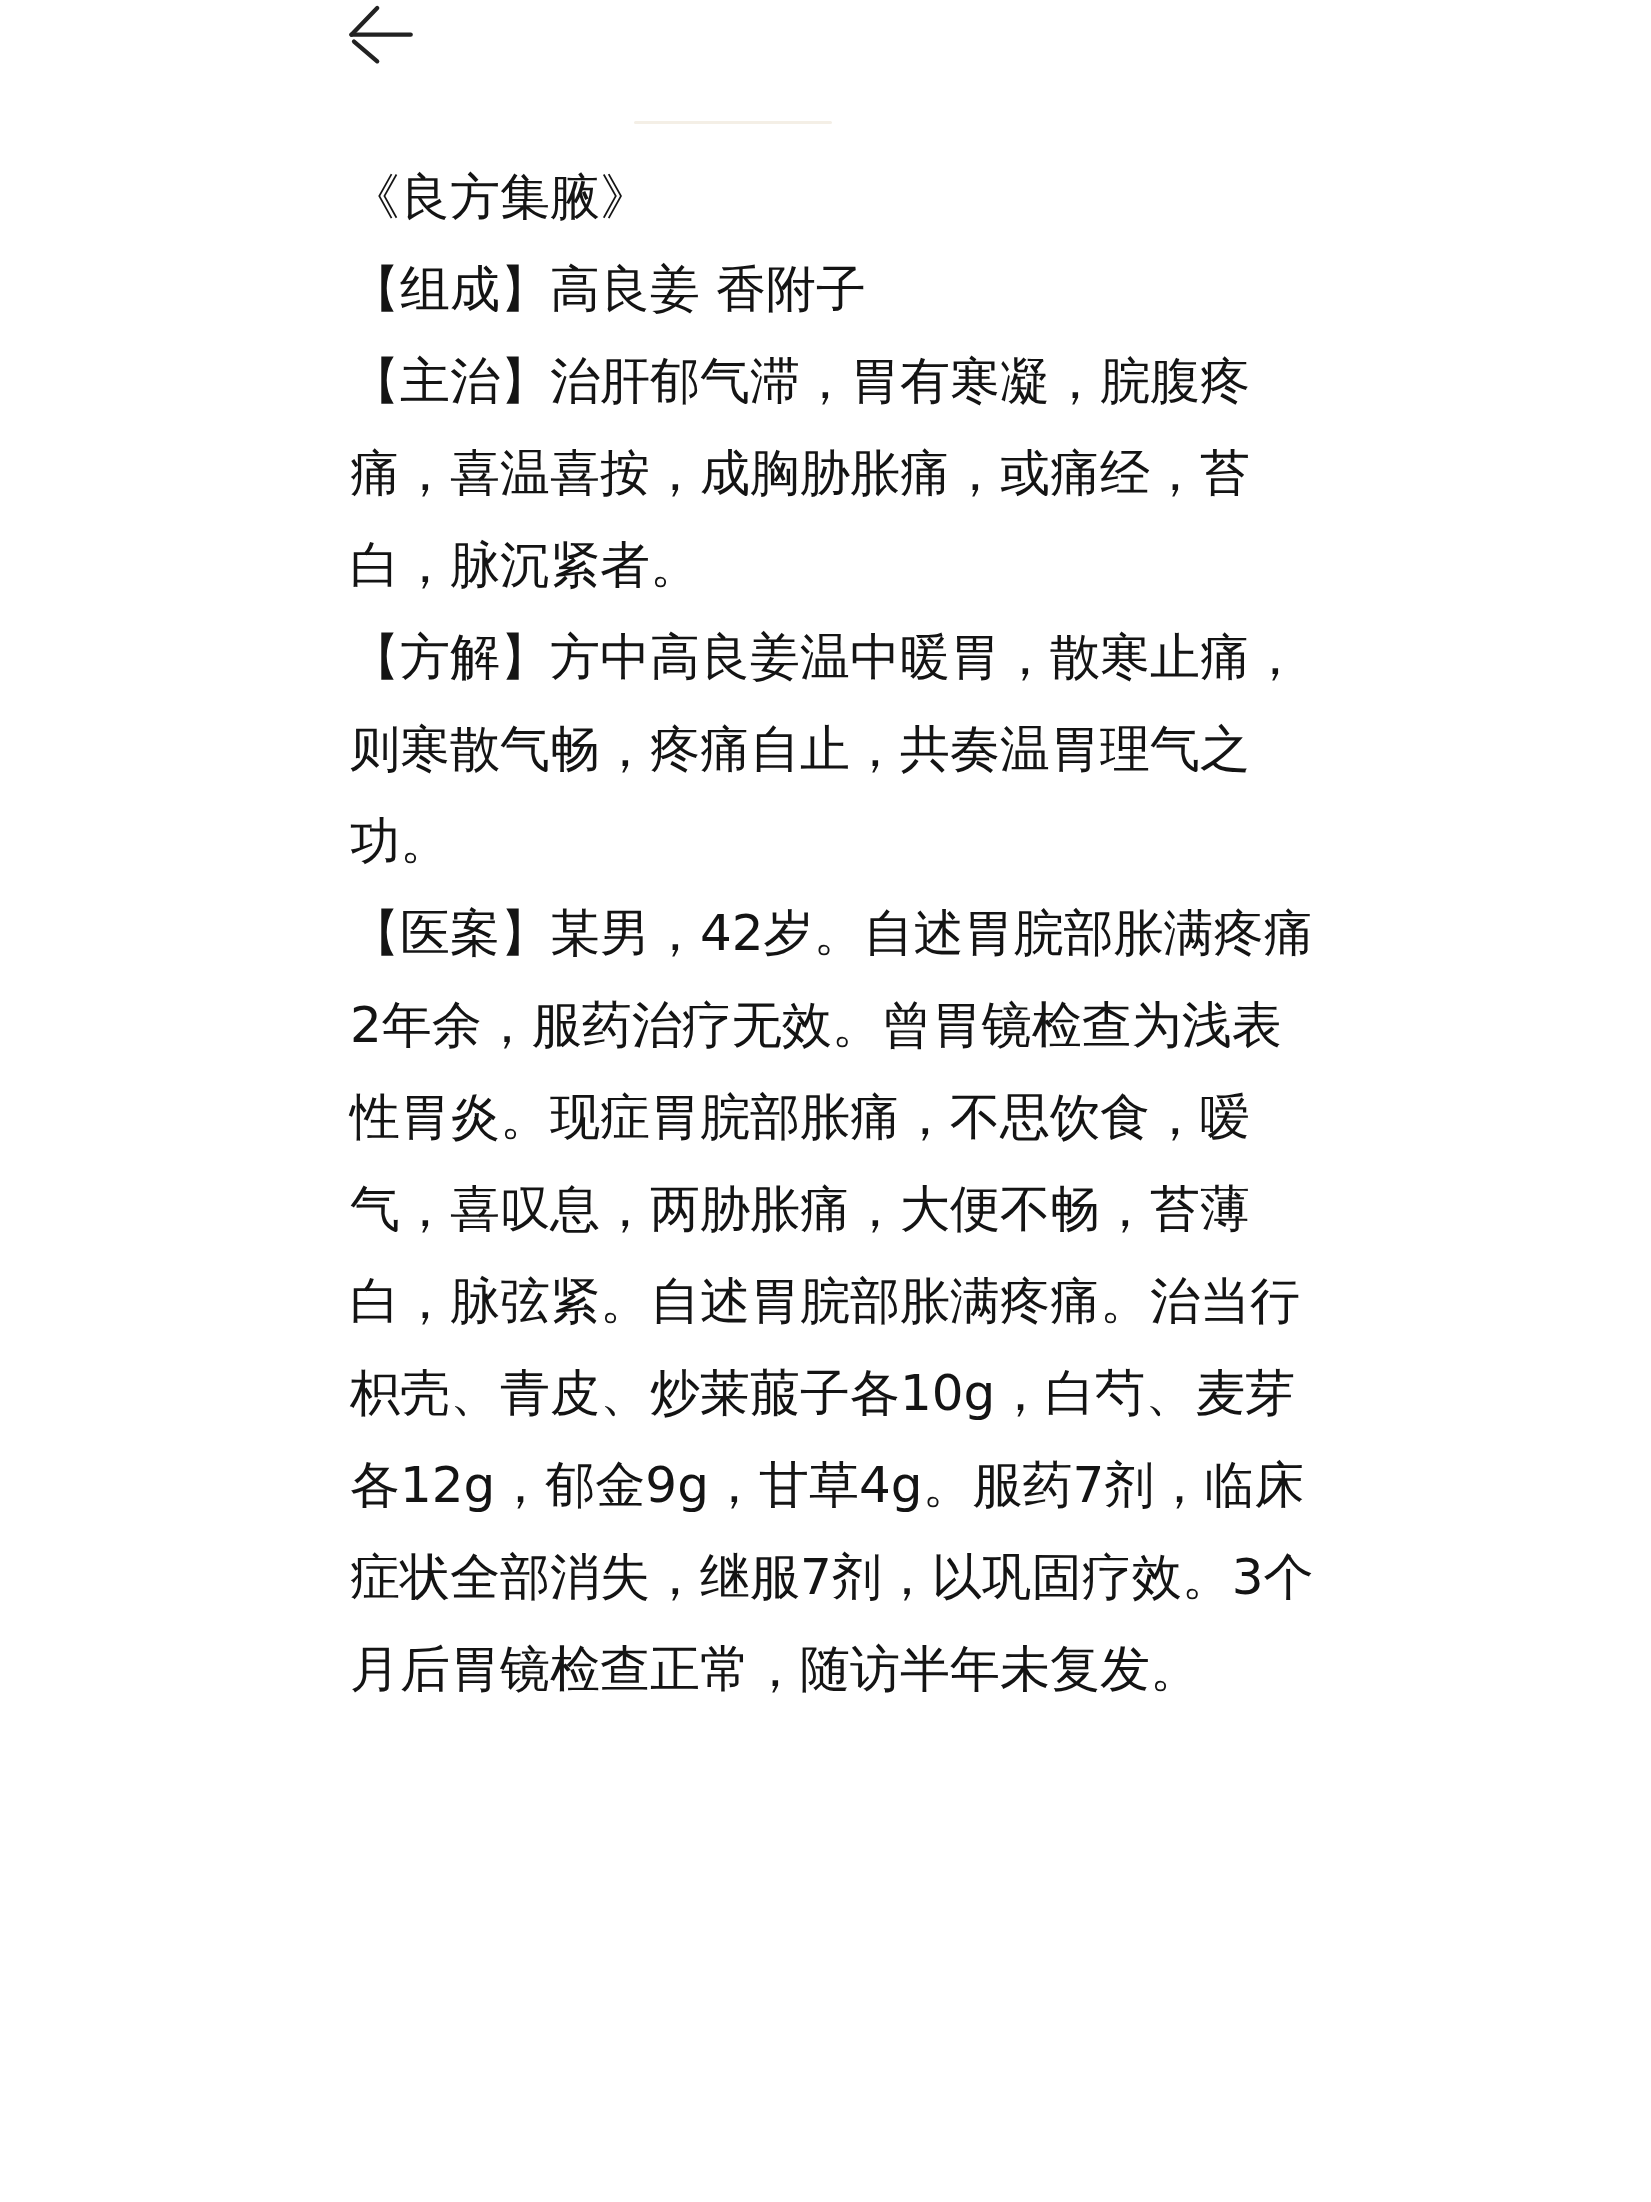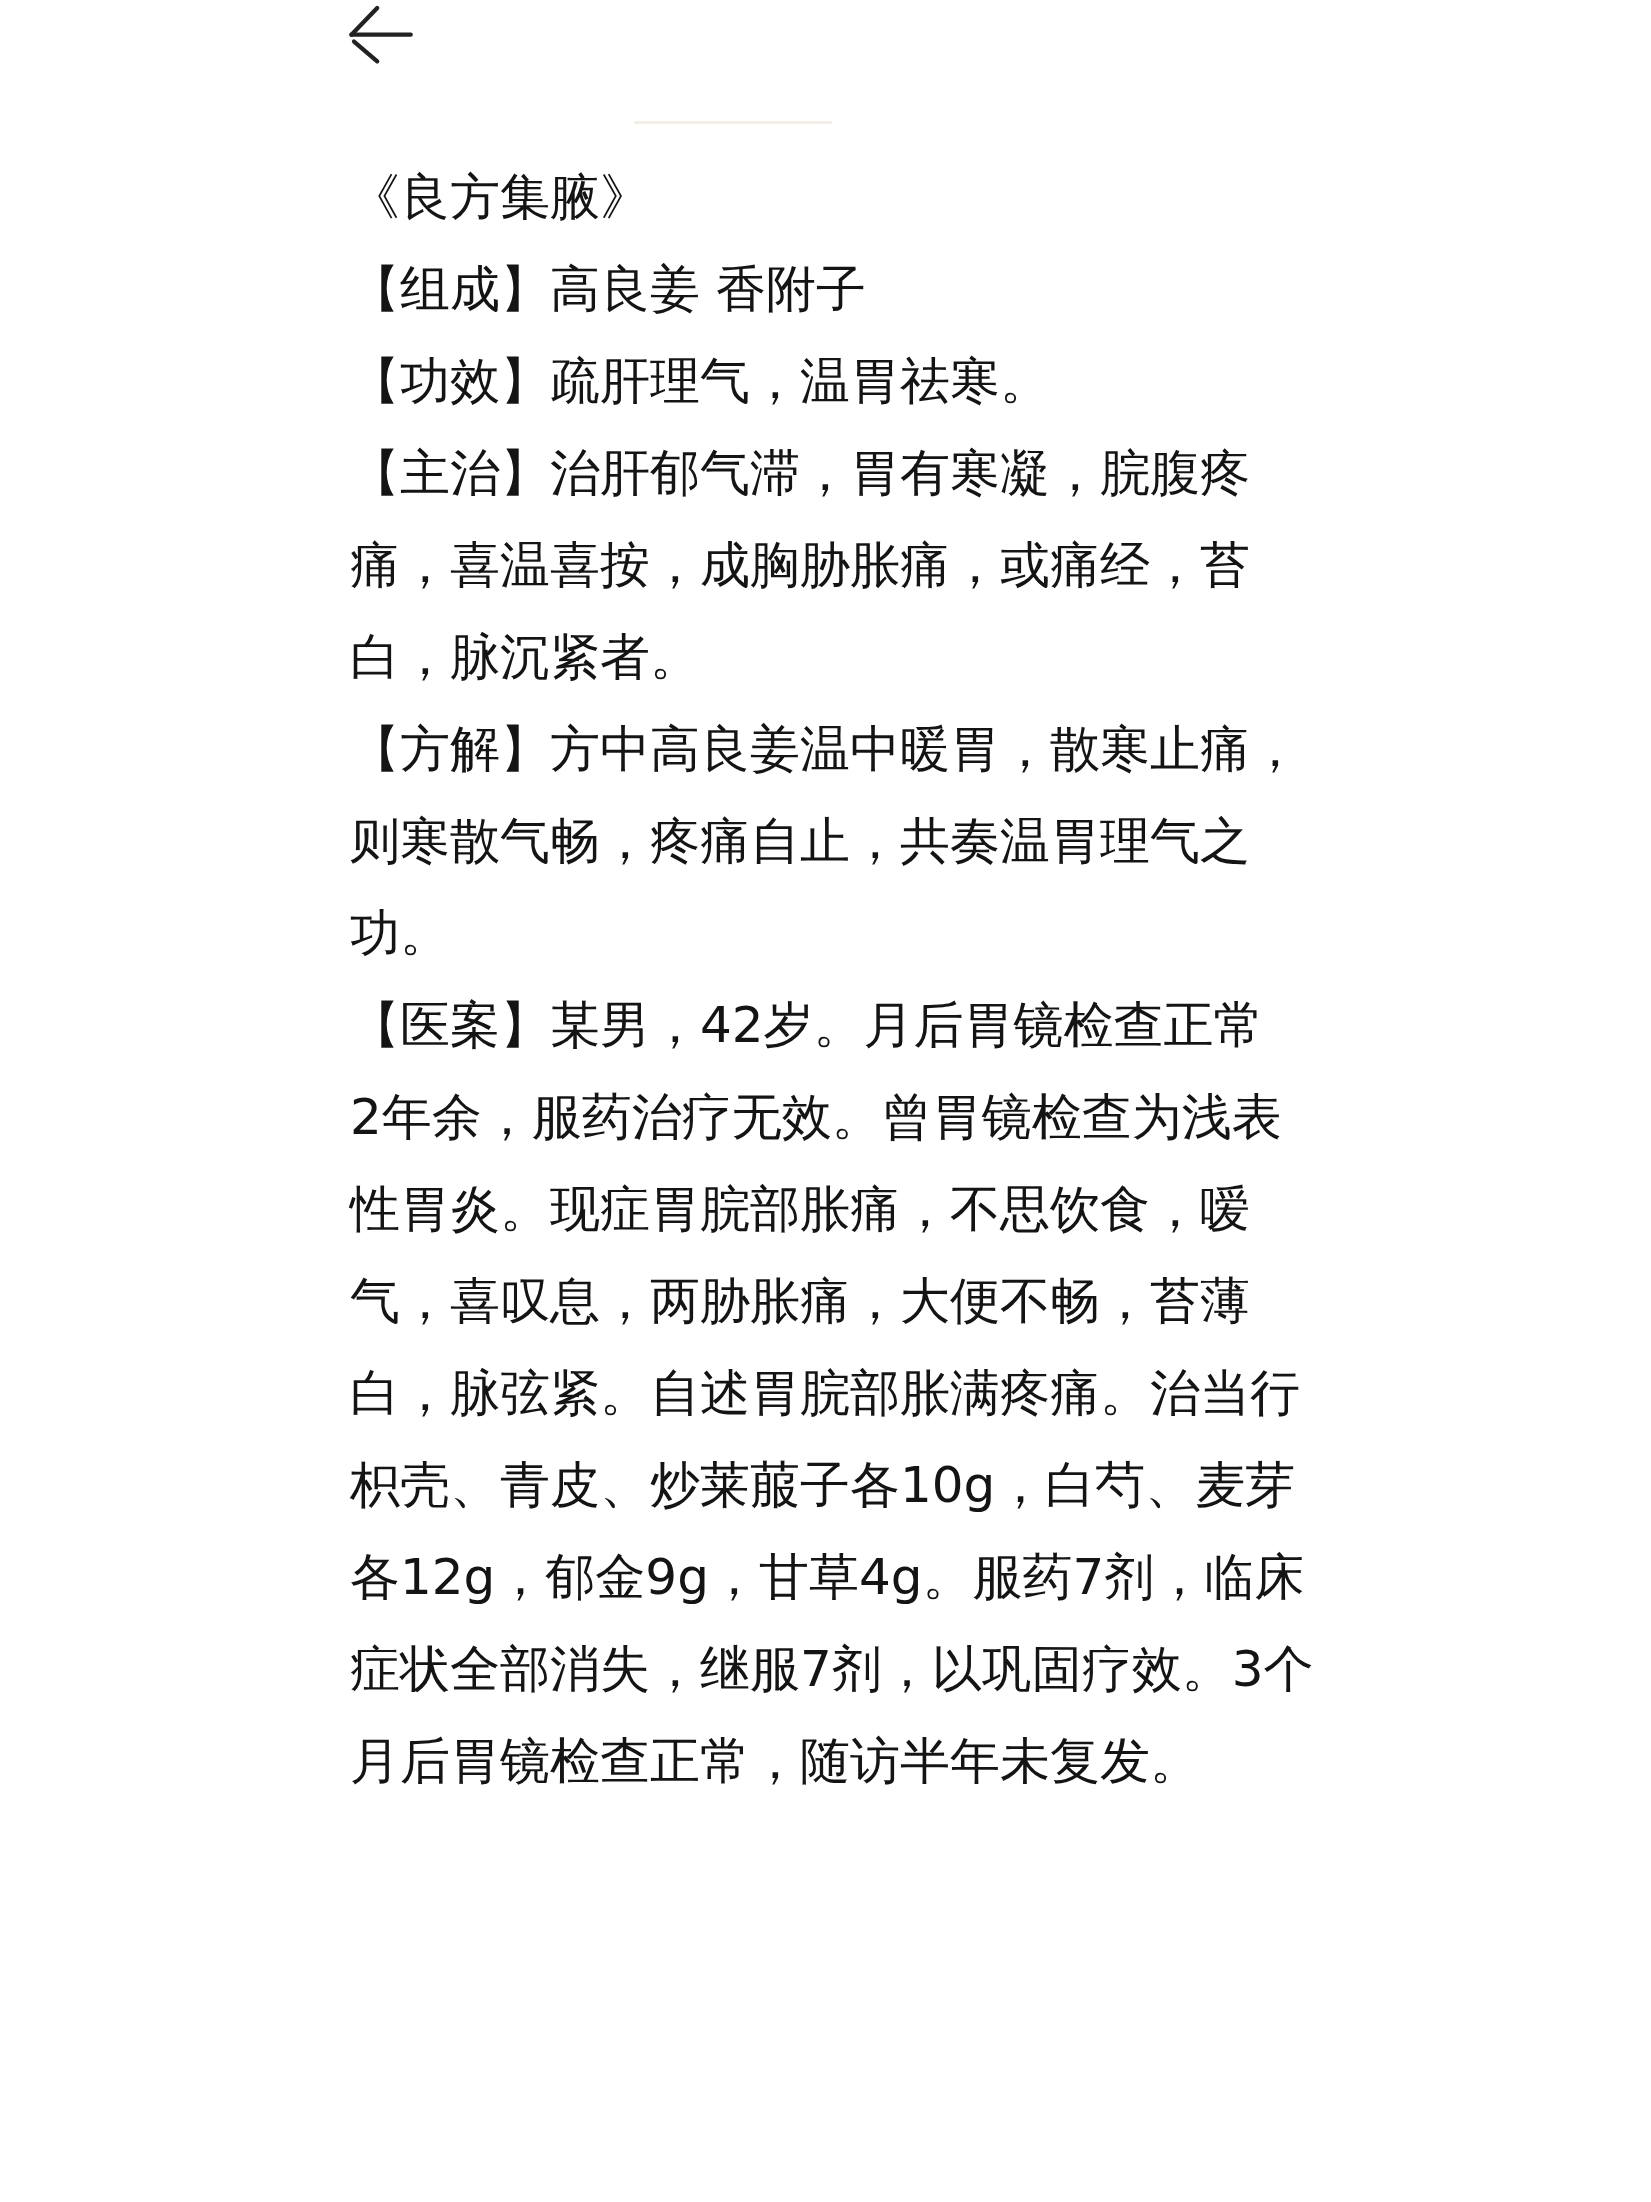--- a/index.html
+++ b/index.html
@@ -65,28 +65,27 @@
       <line x1="14" y1="48" x2="41" y2="71"></line>
     </g>
   </svg>
 </div>
 
 <div class="header-divider"></div>
 
 <div class="article">
   <div class="line">《良方集腋》</div>
   <div class="line">【组成】高良姜  香附子</div>
-  <div class="line">【功效】疏肝理气，温胃祛寒。</div>
   <div class="line">【主治】治肝郁气滞，胃有寒凝，脘腹疼</div>
   <div class="line">痛，喜温喜按，成胸胁胀痛，或痛经，苔</div>
   <div class="line">白，脉沉紧者。</div>
   <div class="line">【方解】方中高良姜温中暖胃，散寒止痛，</div>
   <div class="line">则寒散气畅，疼痛自止，共奏温胃理气之</div>
   <div class="line">功。</div>
-  <div class="line">【医案】某男，42岁。月后胃镜检查正常</div>
+  <div class="line">【医案】某男，42岁。自述胃脘部胀满疼痛</div>
   <div class="line">2年余，服药治疗无效。曾胃镜检查为浅表</div>
   <div class="line">性胃炎。现症胃脘部胀痛，不思饮食，嗳</div>
   <div class="line">气，喜叹息，两胁胀痛，大便不畅，苔薄</div>
   <div class="line">白，脉弦紧。自述胃脘部胀满疼痛。治当行</div>
   <div class="line">枳壳、青皮、炒莱菔子各10g，白芍、麦芽</div>
   <div class="line">各12g，郁金9g，甘草4g。服药7剂，临床</div>
   <div class="line">症状全部消失，继服7剂，以巩固疗效。3个</div>
   <div class="line">月后胃镜检查正常，随访半年未复发。</div>
 </div>
 

